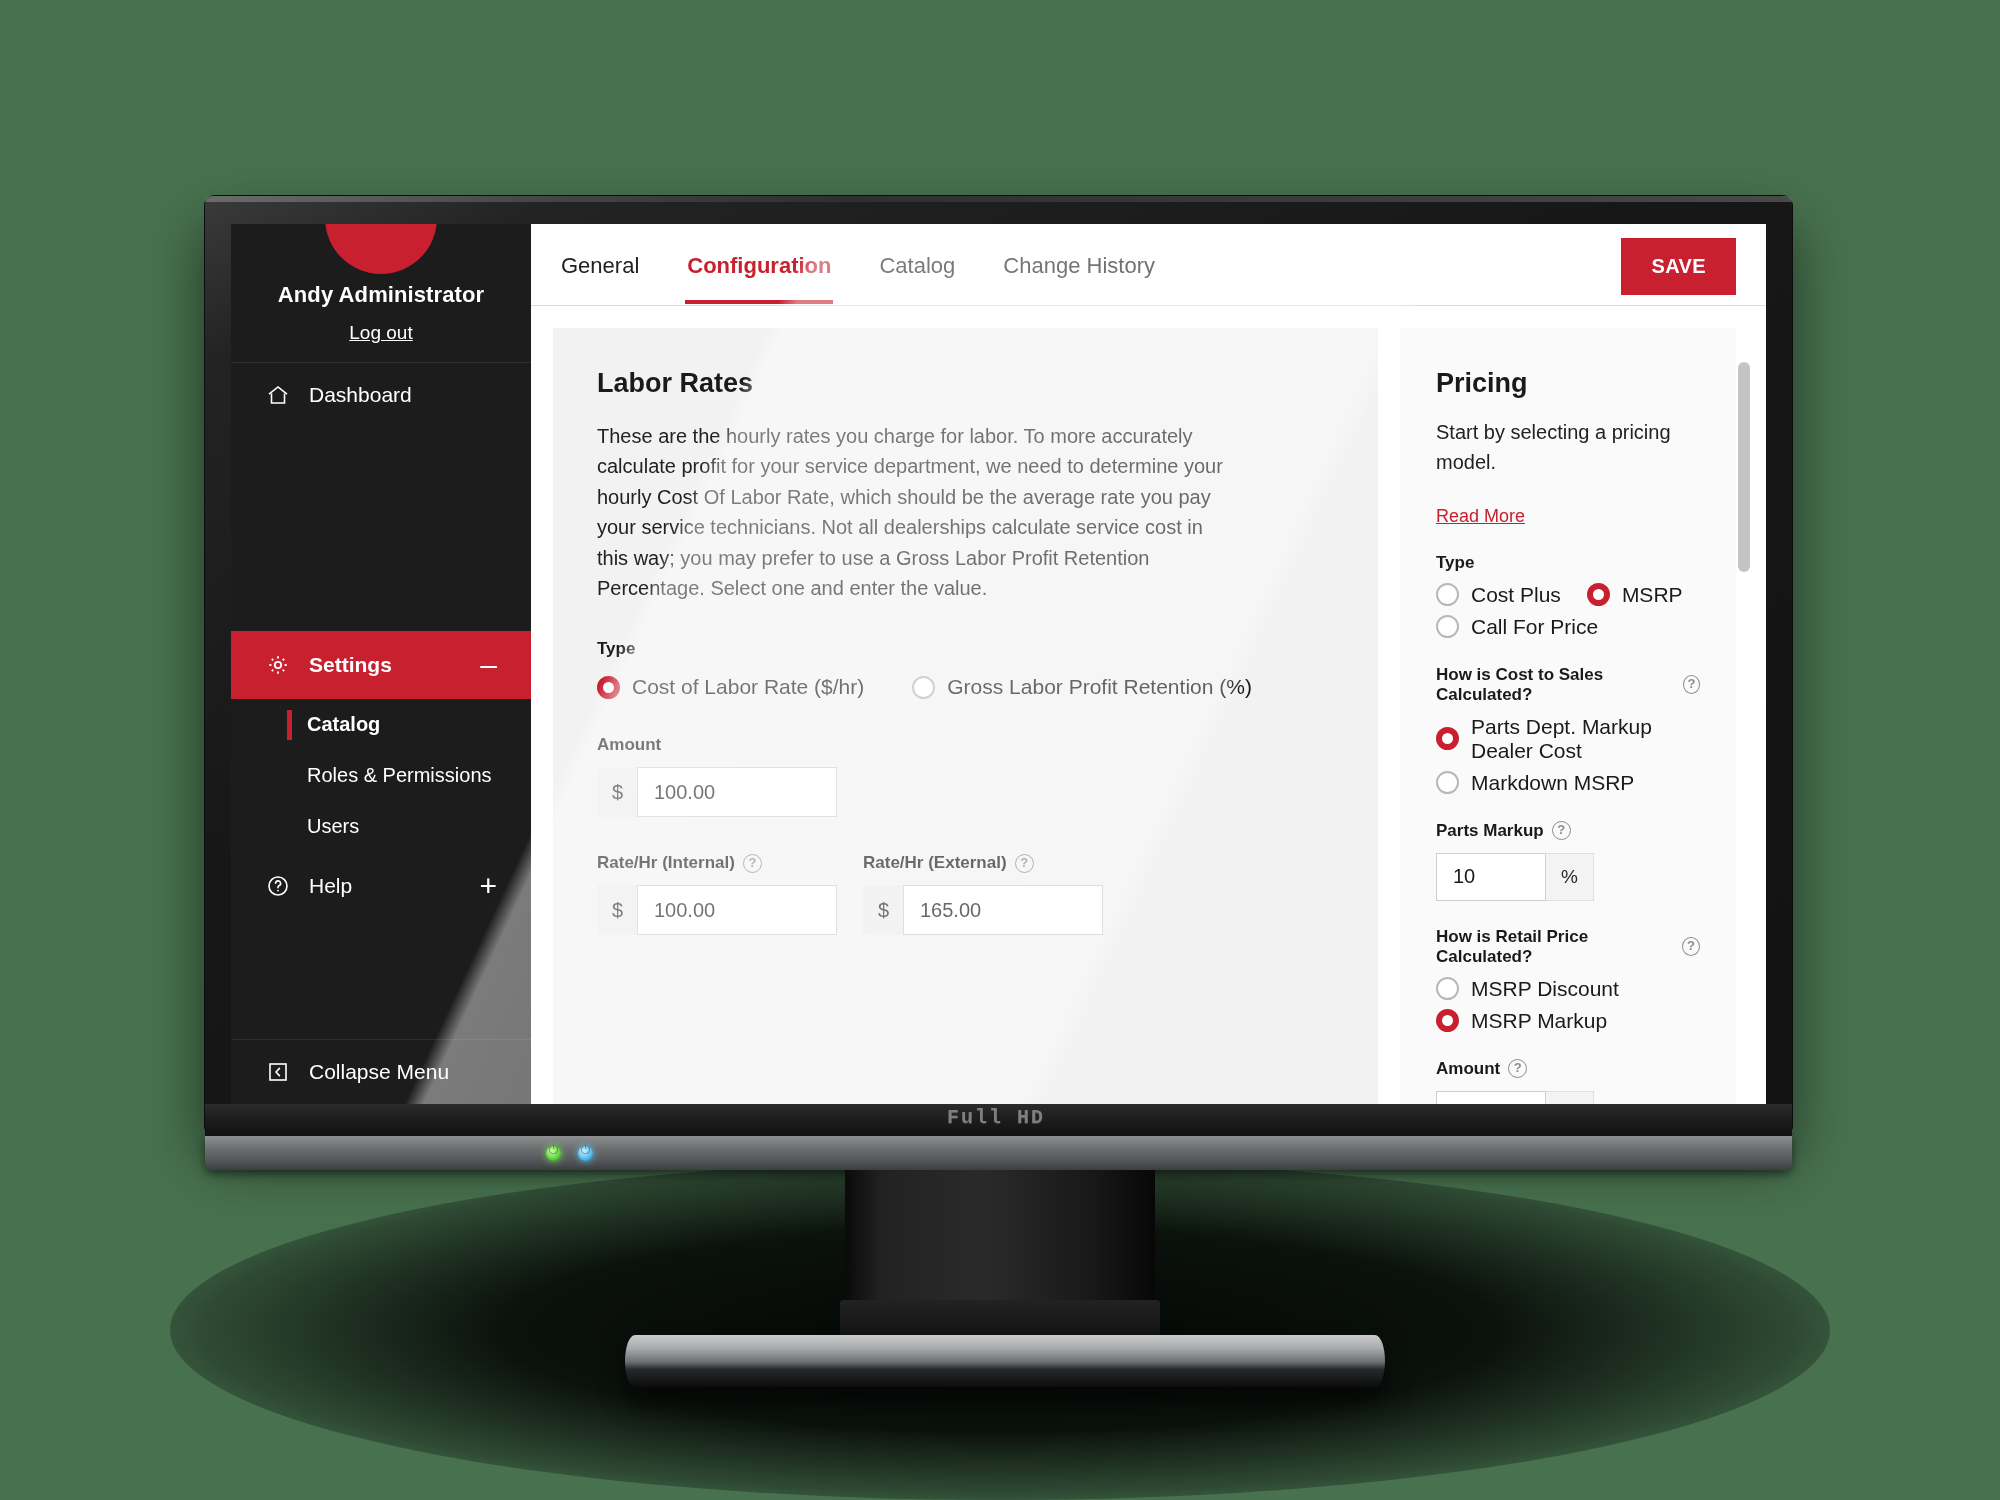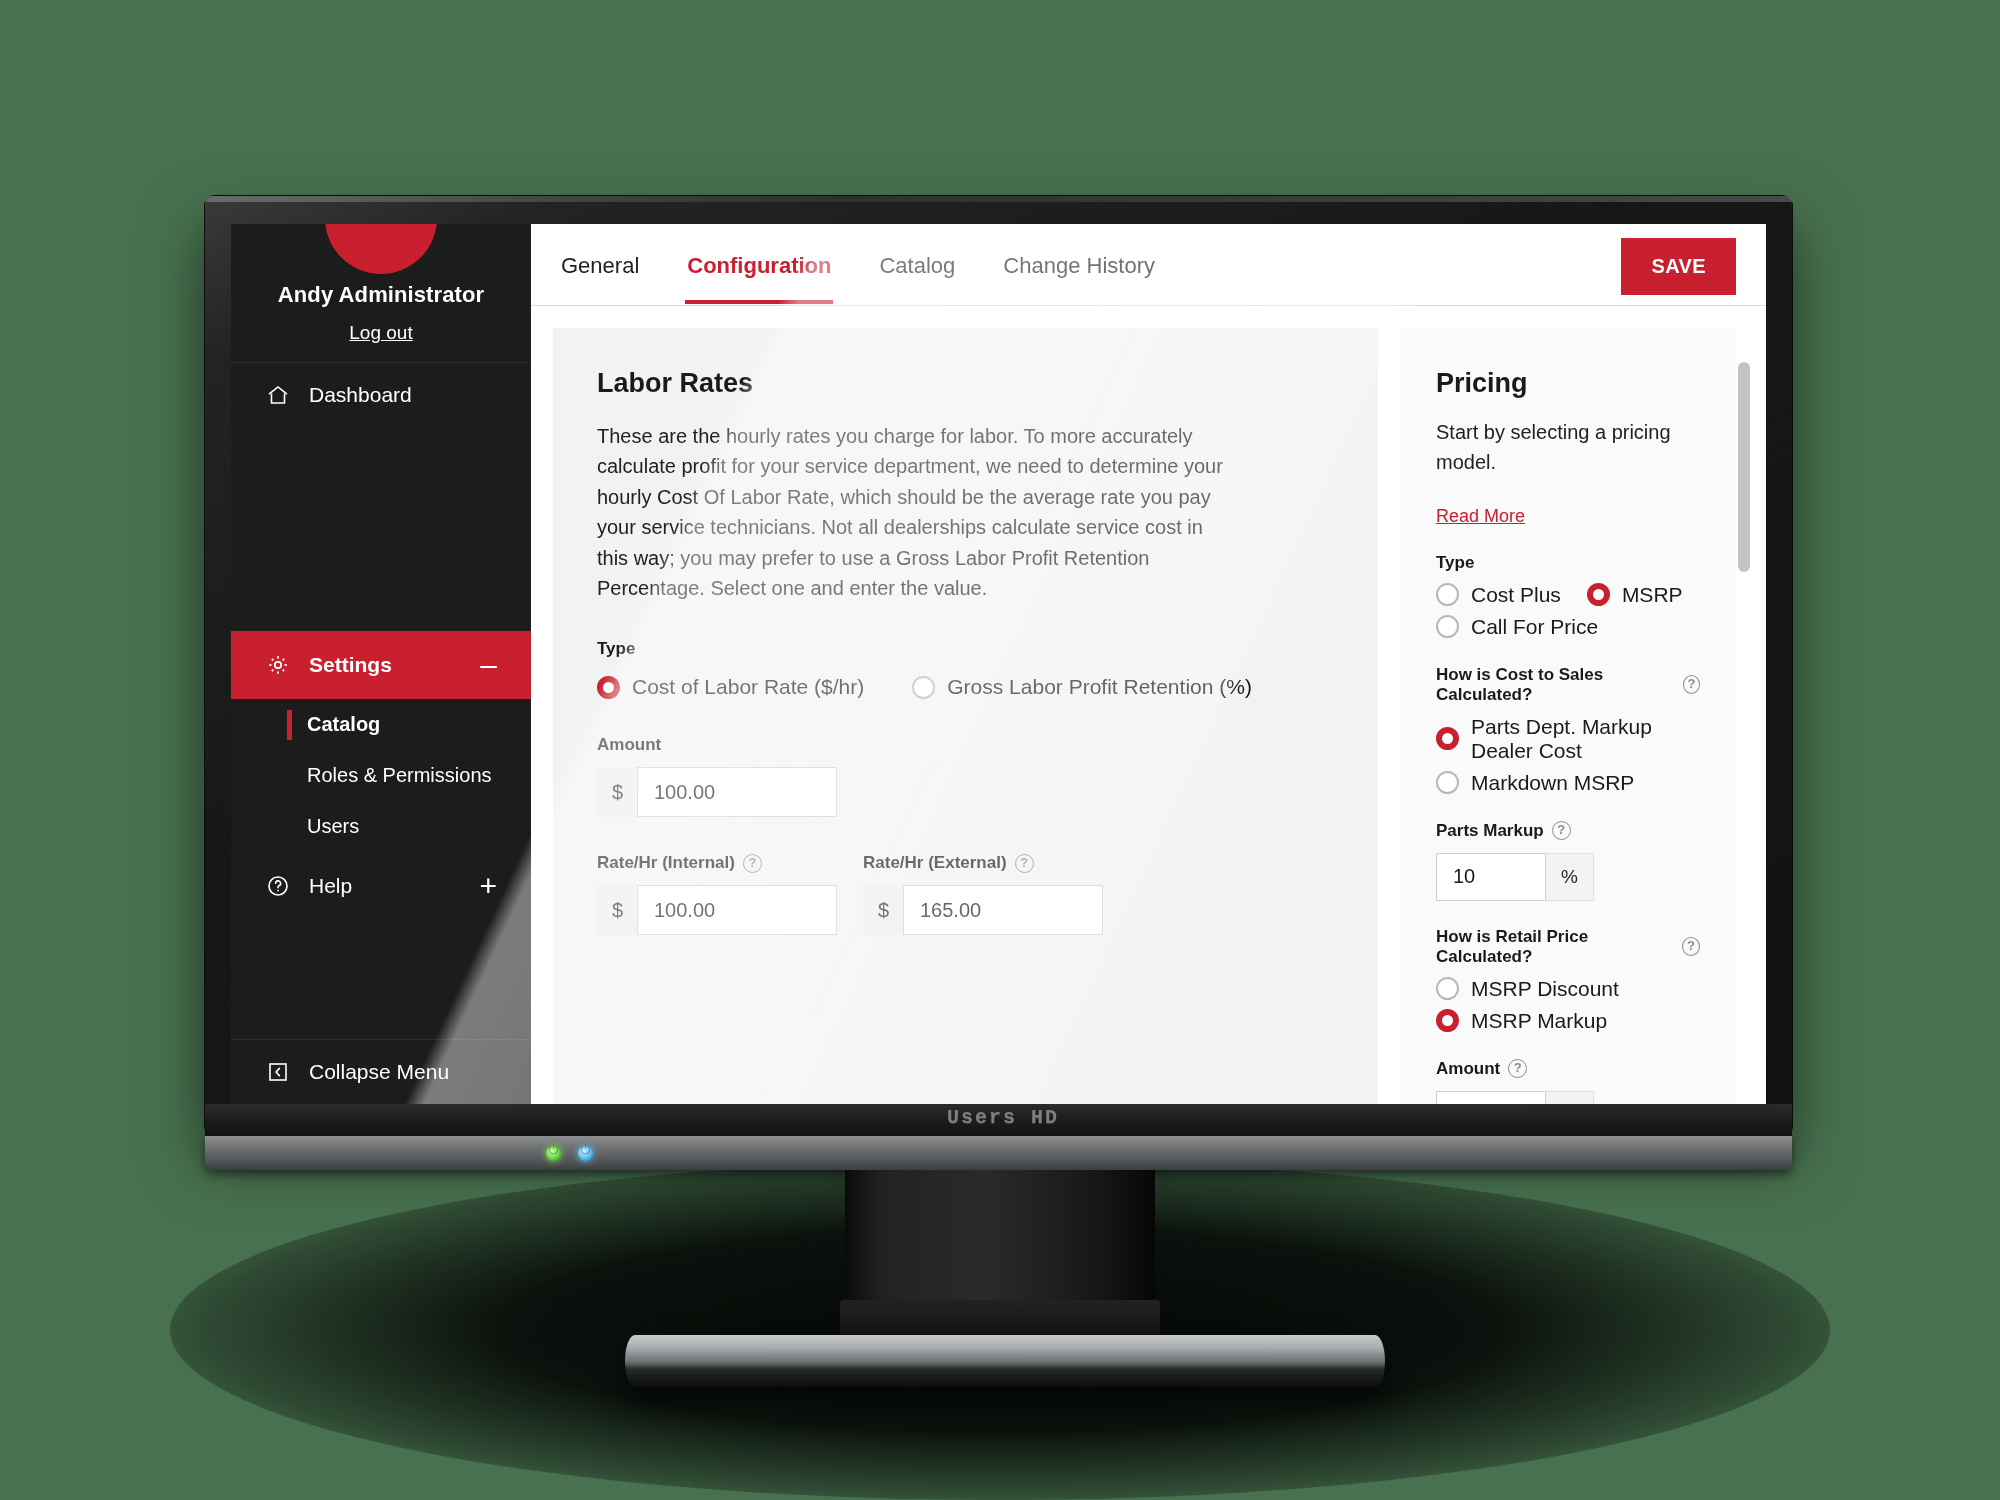--- a/index.html
+++ b/index.html
@@ -401,21 +401,21 @@
             <div id="scrollbar-thumb"></div>
           </div>
         </div>
       </div>
 
       <div id="glare"></div>
     </div>
   </div>
 
   <div id="bezel-bottom"></div>
-  <div id="fullhd-badge">Users HD</div>
+  <div id="fullhd-badge">Full HD</div>
   <div id="bezel-strip"></div>
   <div class="led" id="led-green"></div>
   <div class="led" id="led-blue"></div>
 
   <div id="neck"></div>
   <div id="neck-foot"></div>
   <div id="base"></div>
 </div>
 
 </body></html>

